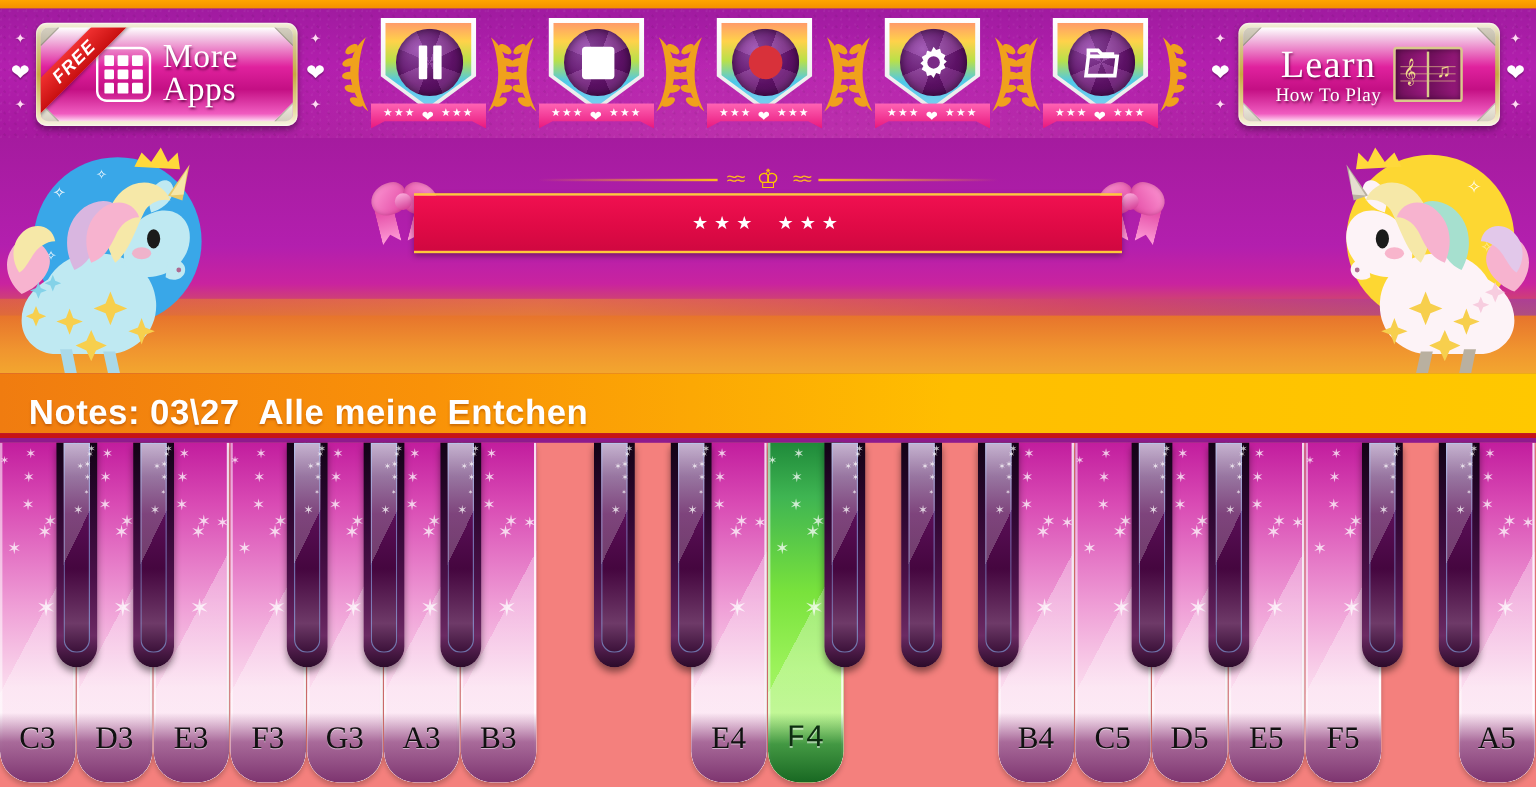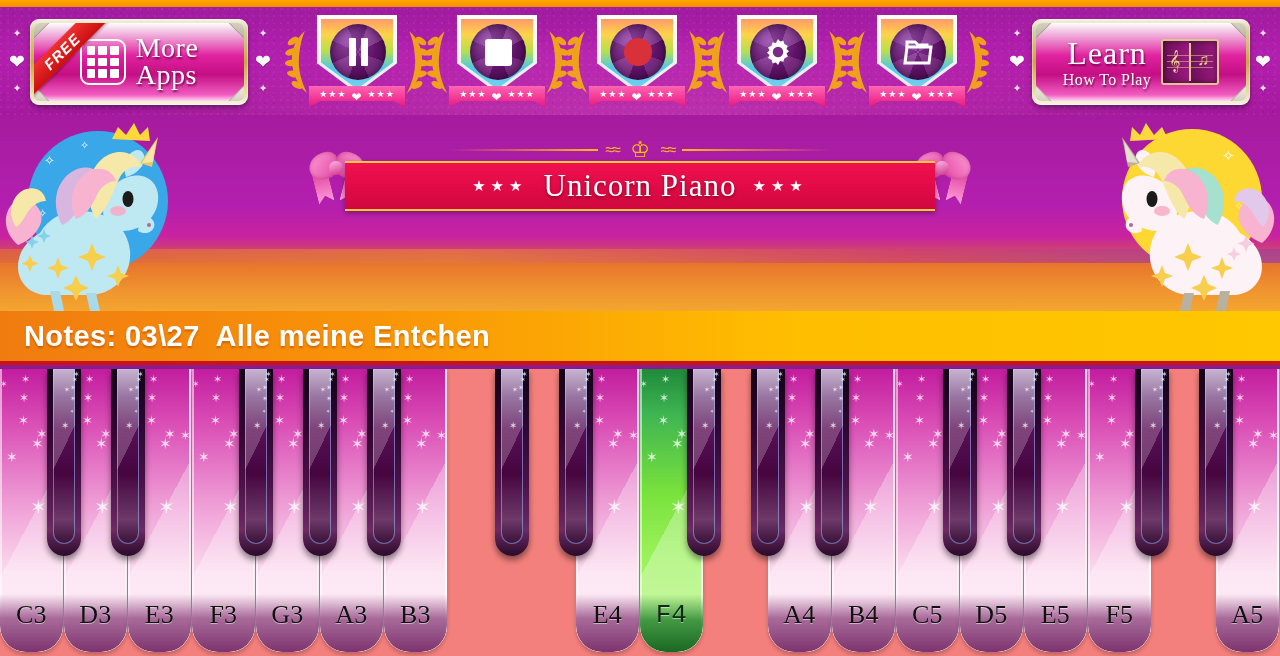--- a/index.html
+++ b/index.html
@@ -207,21 +207,21 @@
     clip-path:polygon(0 0,100% 0,100% 100%,50% 78%,0 100%);}
   .bow .tail.a { left:6px; transform:rotate(-14deg);}
   .bow .tail.b { right:6px; transform:rotate(14deg);}
   .bow .knot { position:absolute; left:20px; top:10px; width:14px; height:14px; border-radius:50%;
     background:linear-gradient(160deg,#ffb9e4,#d0318e);}
 
   
   #notes-bar {
     position:absolute; left:0; top:311px; width:1280px; height:54px;
     background:linear-gradient(90deg,#f07c10 0%,#f99208 28%,#ffbe00 62%,#ffc800 100%);
-    display:flex; align-items:center;
+    display:flex; align-items:flex-end;
     border-bottom:4px solid #c81414;
   }
   #notes-text {
     margin-left:24px; color:#ffffff; font-size:29px; font-weight:bold;
     letter-spacing:.4px; text-shadow:0 2px 2px rgba(150,60,0,.45);
     white-space:pre;
   }
 
   
   #piano { position:absolute; left:0; top:369px; width:1280px; height:287px;
@@ -618,21 +618,20 @@
     <div class="bow r">
       <div class="tail a"></div>
         <div class="tail b"></div>
       <div class="lobe a"></div>
         <div class="lobe b"></div>
         <div class="knot"></div>
     </div>
 
     <div class="title-bar">
       <span class="star-grp">★★★</span>
-      <span id="piano-title">Unicorn Piano</span>
       <span class="star-grp">★★★</span>
     </div>
   </div>
 
   <div class="unicorn-wrap" id="unicorn-right">
     <div class="halo" id="halo-right">
       <span class="hstar" style="left:18px;top:24px;color:#ffe9a0;">✧</span>
       <span class="hstar" style="left:100px;top:18px;font-size:15px;color:#fff;">✧</span>
       <span class="hstar" style="left:14px;top:80px;font-size:13px;color:#fff;">✧</span>
       <span class="hstar" style="left:112px;top:70px;font-size:12px;color:#ffe9a0;">✧</span>
@@ -814,36 +813,20 @@
         <b style="left:31px;top:63px;font-size:15px">✶</b>
         <b style="left:30px;top:124px;font-size:20px">✶</b>
         <b style="left:19px;top:19px;font-size:12px">✶</b>
         <b style="left:18px;top:41px;font-size:13px">✶</b>
         <b style="left:21px;top:1px;font-size:11px">✶</b>
       </div>
       <div class="sheen"></div>
       <div class="foot"></div>
       <div class="lbl">F4</div>
     </div>
-    <div class="white-key" style="left: 768px; width: 62.5px;">
-      <div class="stars">
-        <b style="left:0px;top:7px;font-size:9px">✶</b>
-        <b style="left:6px;top:77px;font-size:14px">✶</b>
-        <b style="left:52px;top:56px;font-size:13px">✶</b>
-        <b style="left:36px;top:54px;font-size:14px">✶</b>
-        <b style="left:31px;top:63px;font-size:15px">✶</b>
-        <b style="left:30px;top:124px;font-size:20px">✶</b>
-        <b style="left:19px;top:19px;font-size:12px">✶</b>
-        <b style="left:18px;top:41px;font-size:13px">✶</b>
-        <b style="left:21px;top:1px;font-size:11px">✶</b>
-      </div>
-      <div class="sheen"></div>
-      <div class="foot"></div>
-      <div class="lbl">A4</div>
-    </div>
     <div class="white-key" style="left: 832px; width: 62.5px;">
       <div class="stars">
         <b style="left:0px;top:7px;font-size:9px">✶</b>
         <b style="left:6px;top:77px;font-size:14px">✶</b>
         <b style="left:52px;top:56px;font-size:13px">✶</b>
         <b style="left:36px;top:54px;font-size:14px">✶</b>
         <b style="left:31px;top:63px;font-size:15px">✶</b>
         <b style="left:30px;top:124px;font-size:20px">✶</b>
         <b style="left:19px;top:19px;font-size:12px">✶</b>
         <b style="left:18px;top:41px;font-size:13px">✶</b>

